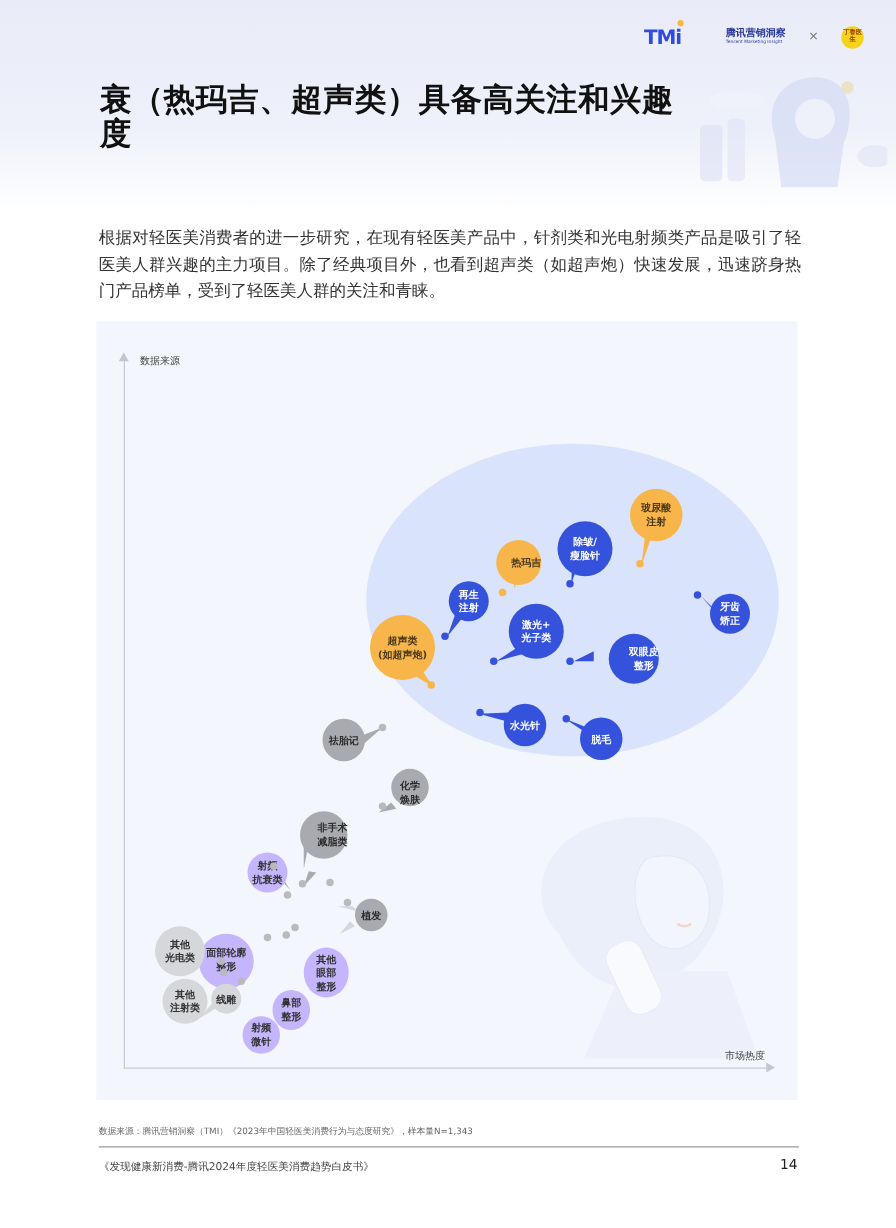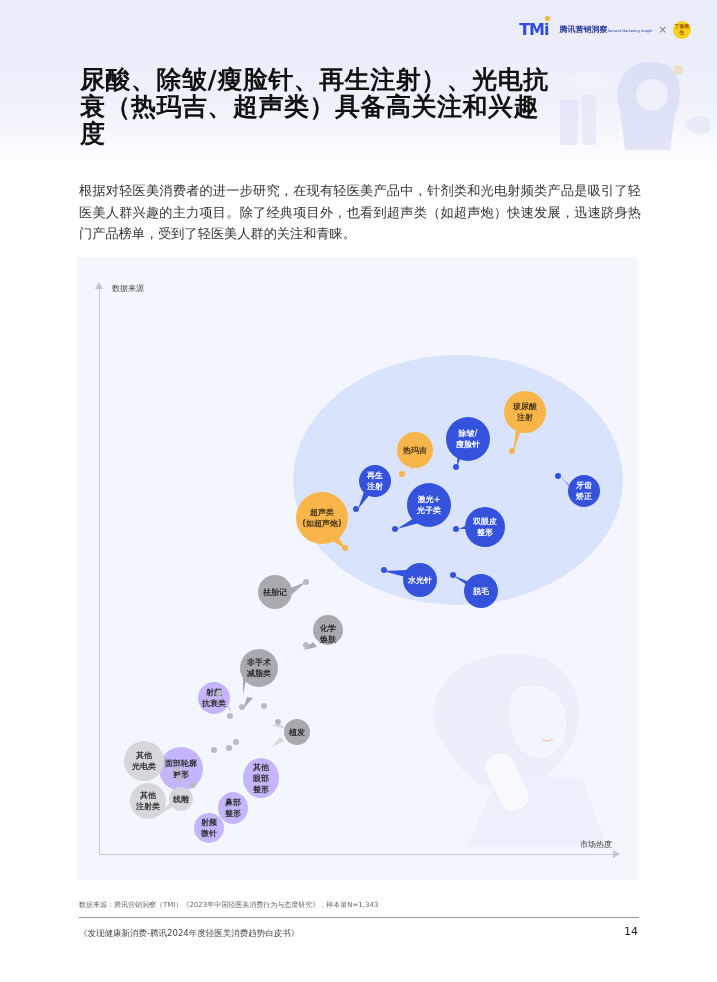--- a/index.html
+++ b/index.html
@@ -3,24 +3,24 @@
 <meta charset="utf-8">
 <style>
   * { margin: 0; padding: 0; box-sizing: border-box; }
   html, body { width: 717px; height: 982px; background: #ffffff; overflow: hidden; }
   body { position: relative; font-family: "DejaVu Sans", "Liberation Sans", sans-serif; color: #222; }
 
   .hero { position: absolute; left: 0; top: 0; width: 717px; height: 170px;
     background: linear-gradient(180deg, #e9ecf8 0%, #eef1fa 60%, #ffffff 100%); }
   .hero-illus { position: absolute; left: 560px; top: 40px; width: 150px; height: 110px; opacity: .55; }
 
-  .logo { position: absolute; right: 26px; top: 20px; display: flex; align-items: center; gap: 4px; }
+  .logo { position: absolute; right: 26px; top: 20px; display: flex; align-items: center; gap: 16px; }
   .logo-tmi { font-family: "DejaVu Sans", sans-serif; font-weight: 900; font-size: 16px; color: #2f4be0; letter-spacing: -1px; position: relative; }
   .logo-tmi .dot { position: absolute; right: -2px; top: -4px; width: 5px; height: 5px; border-radius: 50%; background: #f6b73c; }
-  .logo-text { display: flex; flex-direction: row; line-height: 1; margin-left: 7px; align-items: flex-end; }
+  .logo-text { display: flex; flex-direction: column; line-height: 1; margin-left: 20px; }
   .logo-cn { font-size: 8px; color: #2b3a9a; font-weight: bold; }
   .logo-en { font-size: 3.5px; color: #2b3a9a; margin-top: 1px; }
   .logo-x { font-size: 10px; color: #777; margin: 0 2px; }
   .logo-partner { width: 18px; height: 18px; border-radius: 50%; background: #f7d21a; font-size: 5px; color: #9a3a10; display: flex; align-items: center; justify-content: center; text-align: center; line-height: 1.1; font-weight: bold; }
 
   .title { position: absolute; left: 80px; top: 66px; width: 470px; font-size: 25px; line-height: 27px; font-weight: bold; color: #111; letter-spacing: 0.5px; }
   .title span { display: block; }
 
   .intro { position: absolute; left: 79px; top: 180px; width: 562px; font-size: 13.2px; line-height: 21.5px; color: #333; text-align: justify; }
 
@@ -72,21 +72,20 @@
   <span class="logo-tmi"><span>TMi</span><span class="dot"></span></span>
   <span class="logo-text">
     <span class="logo-cn">腾讯营销洞察</span>
     <span class="logo-en">Tencent Marketing Insight</span>
   </span>
   <span class="logo-x">×</span>
   <span class="logo-partner">丁香医生</span>
 </div>
 
 <h1 class="title">
-  <span>尿酸、除皱/瘦脸针、再生注射）、光电抗</span>
   <span>衰（热玛吉、超声类）具备高关注和兴趣度</span>
 </h1>
 
 <p class="intro">根据对轻医美消费者的进一步研究，在现有轻医美产品中，针剂类和光电射频类产品是吸引了轻医美人群兴趣的主力项目。除了经典项目外，也看到超声类（如超声炮）快速发展，迅速跻身热门产品榜单，受到了轻医美人群的关注和青睐。</p>
 
 <div class="chart">
   <div class="halo"></div>
 
   <svg class="woman" viewBox="0 0 230 220">
     <path d="M40 120 C10 90,30 40,80 30 C120 20,160 30,170 70 C180 110,150 150,120 160 C90 170,60 160,40 120 Z" fill="#e4e9f8"></path>
@@ -134,21 +133,21 @@
   </svg>
 
   <div class="bubble b-orange" style="left:427px;top:134px;width:42px;height:42px;">
       <div>
         <div>玻尿酸</div>
         <div>注射</div>
       </div>
     </div>
   <div class="dot d-orange" style="left:432px;top:191px;"></div>
 
-  <div class="bubble b-orange" style="left:320px;top:175px;width:36px;height:36px;">
+  <div class="bubble b-orange" style="left:320px;top:175px;width:36px;height:36px;justify-content:flex-end;">
       <div>热玛吉</div>
     </div>
   <div class="dot d-orange" style="left:322px;top:214px;"></div>
 
   <div class="bubble b-orange" style="left:219px;top:235px;width:52px;height:52px;">
       <div>
         <div>超声类</div>
         <div>(如超声炮)</div>
       </div>
     </div>
@@ -171,21 +170,21 @@
   <div class="dot d-blue" style="left:276px;top:249px;"></div>
 
   <div class="bubble b-blue" style="left:330px;top:226px;width:44px;height:44px;">
       <div>
         <div>激光+</div>
         <div>光子类</div>
       </div>
     </div>
   <div class="dot d-blue" style="left:315px;top:269px;"></div>
 
-  <div class="bubble b-blue" style="left:388px;top:250px;width:40px;height:40px;">
+  <div class="bubble b-blue" style="left:410px;top:250px;width:40px;height:40px;justify-content:flex-end;">
       <div>
         <div>双眼皮</div>
         <div>整形</div>
       </div>
     </div>
   <div class="dot d-blue" style="left:376px;top:269px;"></div>
 
   <div class="bubble b-blue" style="left:491px;top:218px;width:32px;height:32px;">
       <div>
         <div>牙齿</div>
@@ -220,21 +219,21 @@
   <div class="dot d-gray" style="left:184px;top:446px;"></div>
 
   <div class="bubble b-gray2" style="left:121px;top:395px;width:32px;height:32px;">
       <div>
         <div>射频</div>
         <div>抗衰类</div>
       </div>
     </div>
   <div class="dot d-gray" style="left:139px;top:433px;"></div>
 
-  <div class="bubble b-gray1" style="left:163px;top:392px;width:38px;height:38px;">
+  <div class="bubble b-gray1" style="left:163px;top:392px;width:38px;height:38px;justify-content:flex-end;">
       <div>
         <div>非手术</div>
         <div>减脂类</div>
       </div>
     </div>
   <div class="dot d-gray" style="left:162px;top:447px;"></div>
 
   <div class="bubble b-gray2" style="left:82px;top:460px;width:44px;height:44px;font-family:Liberation Mono, monospace;">
       <div>
         <div>面部轮廓</div>

